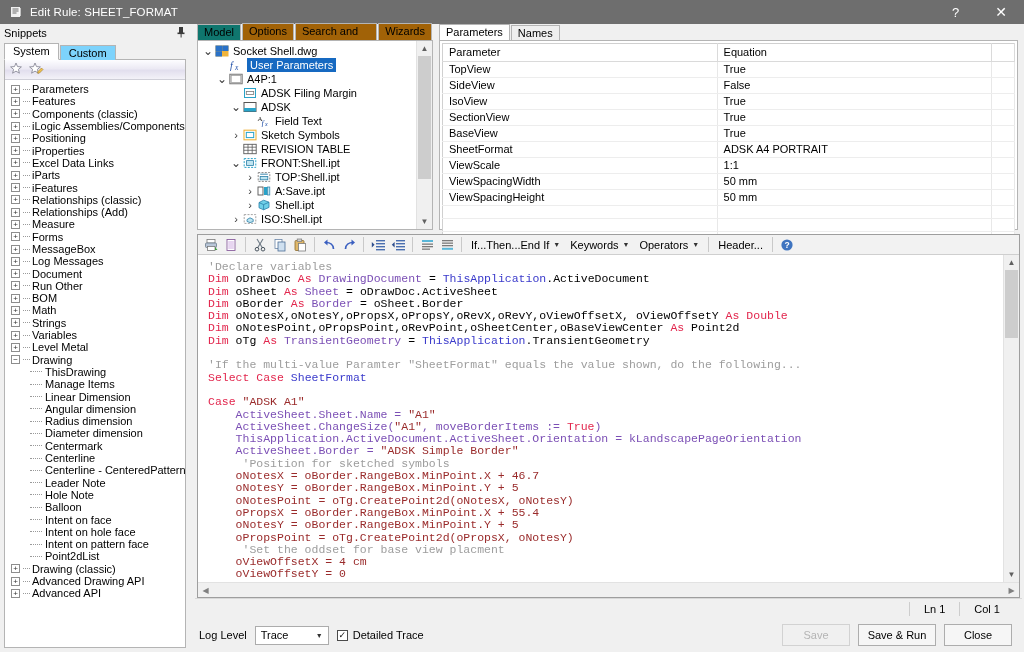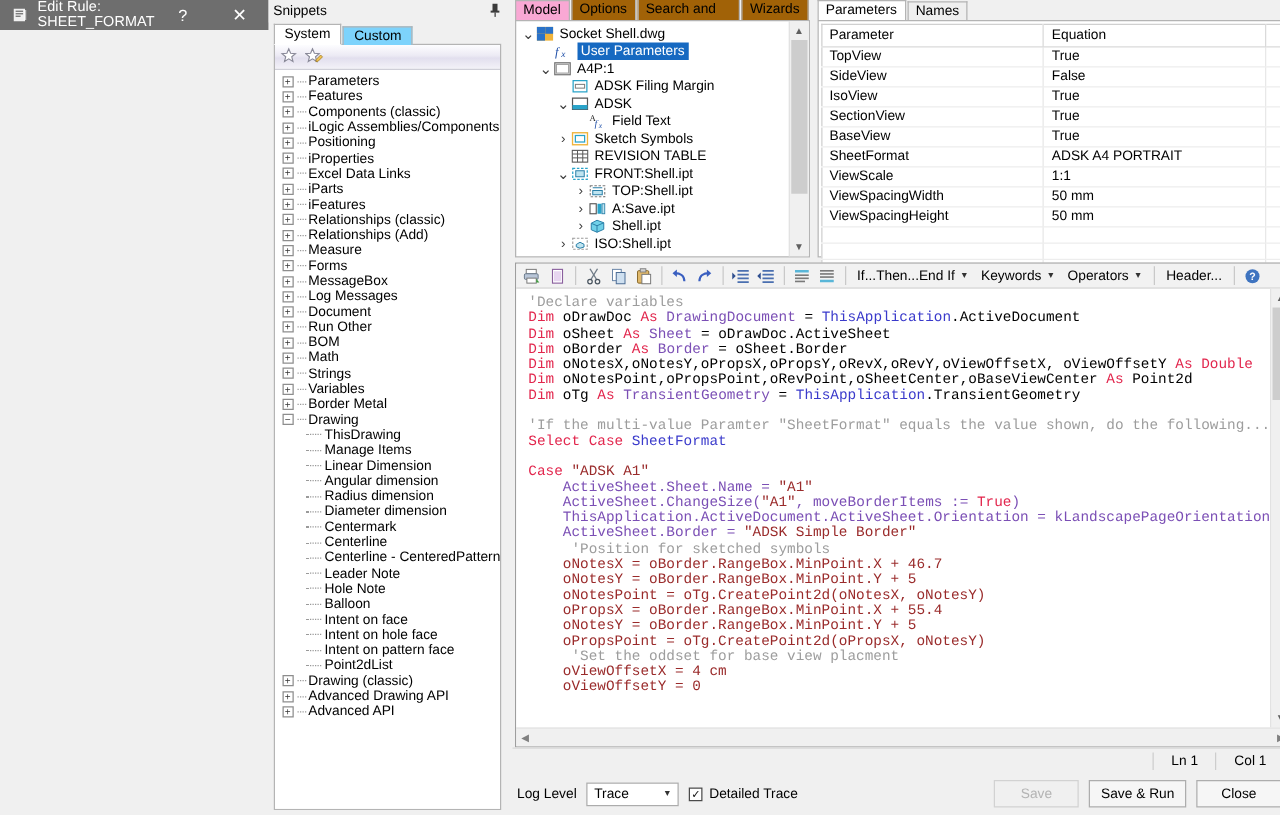--- a/index.html
+++ b/index.html
@@ -3,21 +3,21 @@
 <meta charset="utf-8">
 <style>
   * { box-sizing: border-box; }
   html, body { margin:0; padding:0; }
   body {
     width:1024px; height:652px; overflow:hidden;
     font-family:"Liberation Sans", sans-serif;
     font-size:11px; color:#000;
     background:#f0f0f0;
   }
-  .app { width:1024px; height:652px; position:relative; display:flex; flex-direction:row; background:#f0f0f0; }
+  .app { width:1024px; height:652px; position:relative; display:flex; flex-direction:column; background:#f0f0f0; }
 
   
   .titlebar {
     height:24px; background:#6e6e6e; color:#ffffff;
     display:flex; align-items:center; flex:0 0 24px;
     font-size:11.5px; padding-left:8px;
   }
   .titlebar .tb-icon { width:16px; height:16px; margin-right:6px; display:inline-flex; align-items:center; justify-content:center; }
   .titlebar .tb-title { flex:1; letter-spacing:.1px; }
   .tb-btns { display:flex; height:24px; }
@@ -54,21 +54,21 @@
 
   
   .right { flex:1; display:flex; flex-direction:column; min-width:0; padding:0 2px 0 0; }
 
   
   .topsplit { height:208px; flex:0 0 208px; display:flex; padding:0 0 0 0; }
 
   .modelpane { width:238px; flex:0 0 238px; display:flex; flex-direction:column; }
   .mtabs { display:flex; height:16px; align-items:flex-end; font-size:11px; padding-left:2px; }
   .mtab { border:1px solid #b4b4b4; border-bottom:none; background:#a16207; padding:0px 6px; height:17px; line-height:14px; margin-right:1px; }
-  .mtab.active { background:#f9a8d4; height:16px; line-height:15px; }
+  .mtab.active { background:#0f766e; height:16px; line-height:15px; }
   .treebox { flex:1; border:1px solid #b4b4b4; background:#fff; margin:0 0 2px 2px; display:flex; min-height:0; }
   .treearea { flex:1; overflow:hidden; padding:3px 0 0 4px; }
   .prmpane { flex:1; display:flex; flex-direction:column; min-width:0; margin-left:4px; }
   .ptabs { display:flex; height:16px; align-items:flex-end; font-size:11px; padding-left:2px; }
   .ptab { border:1px solid #b4b4b4; border-bottom:none; background:#efefef; padding:0 6px; height:15px; line-height:14px; margin-right:1px; }
   .ptab.active { background:#fff; height:16px; line-height:15px; }
   .gridwrap { flex:1; border:1px solid #b4b4b4; background:#fff; margin:0 4px 2px 2px; padding:2px; min-height:0; }
   .grid { width:100%; border:1px solid #d0d0d0; border-collapse:collapse; font-size:11px; background:#fff; table-layout:fixed; }
   .grid th { text-align:left; font-weight:normal; padding:2px 0 3px 6px; border-right:1px solid #dadada; border-bottom:1px solid #dadada; background:#fff; }
   .grid td { padding:1px 0 2px 6px; border-right:1px solid #e8e8e8; border-bottom:1px solid #ededed; height:13px; }
@@ -289,21 +289,21 @@
               <span class="lbl">Strings</span>
             </div>
             <div class="tnode">
               <span class="exp">+</span>
               <span class="dash"></span>
               <span class="lbl">Variables</span>
             </div>
             <div class="tnode">
               <span class="exp">+</span>
               <span class="dash"></span>
-              <span class="lbl">Border Metal</span>
+              <span class="lbl">Level Metal</span>
             </div>
             <div class="tnode">
               <span class="exp">−</span>
               <span class="dash"></span>
               <span class="lbl">Drawing</span>
             </div>
             <div class="tnode child">
               <span class="stub"></span>
               <span class="lbl">ThisDrawing</span>
             </div>

